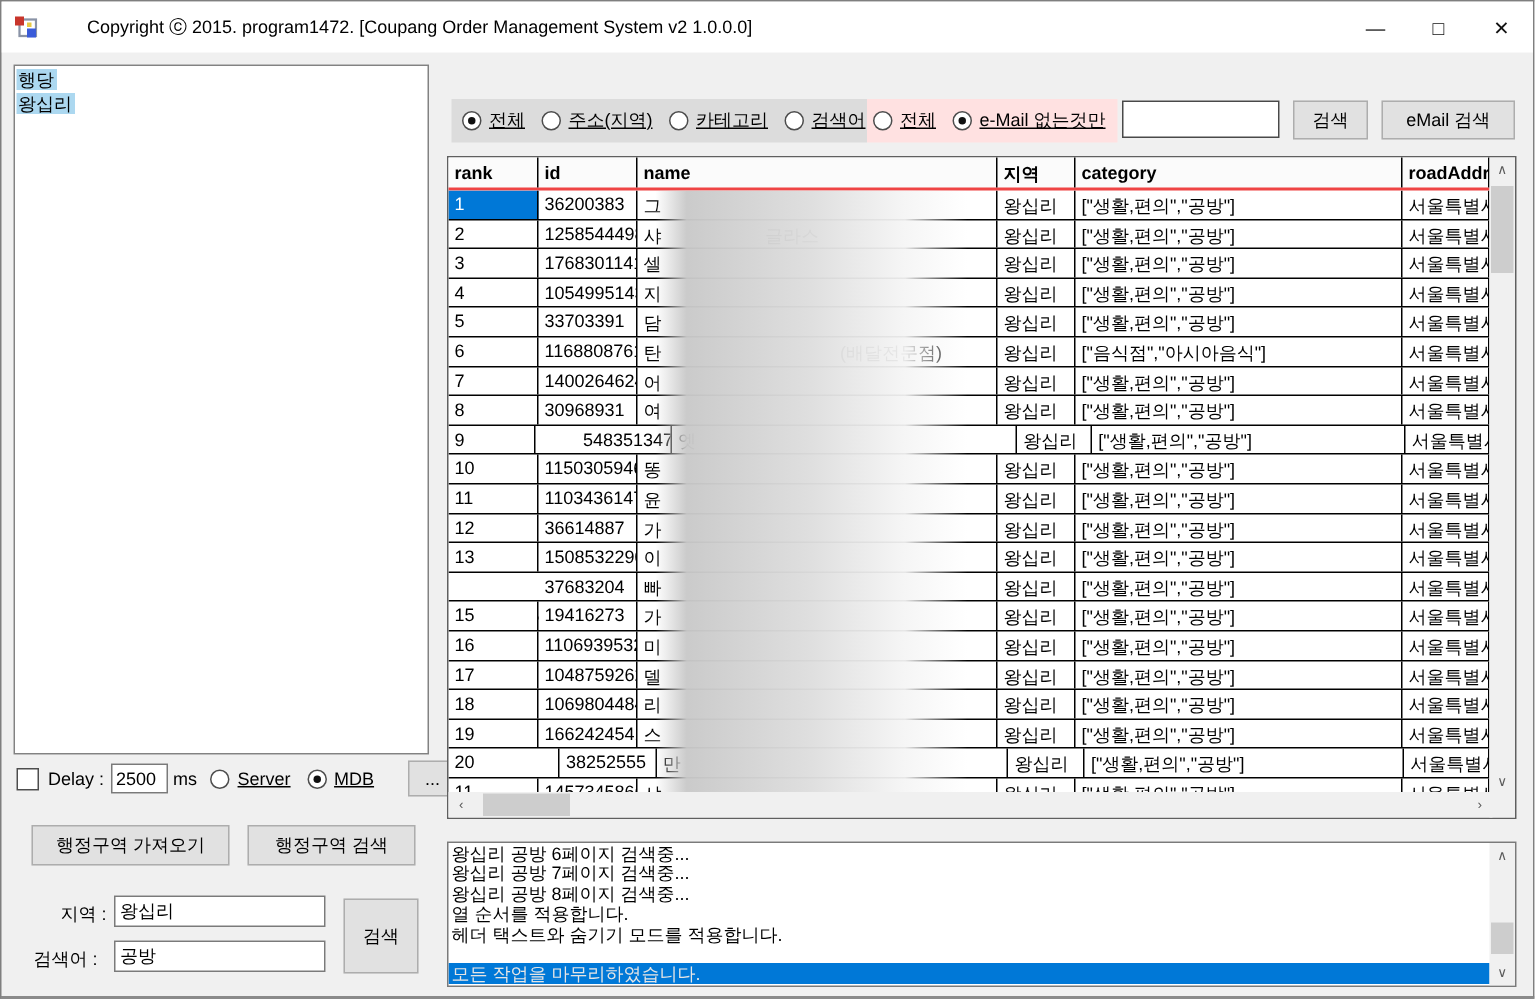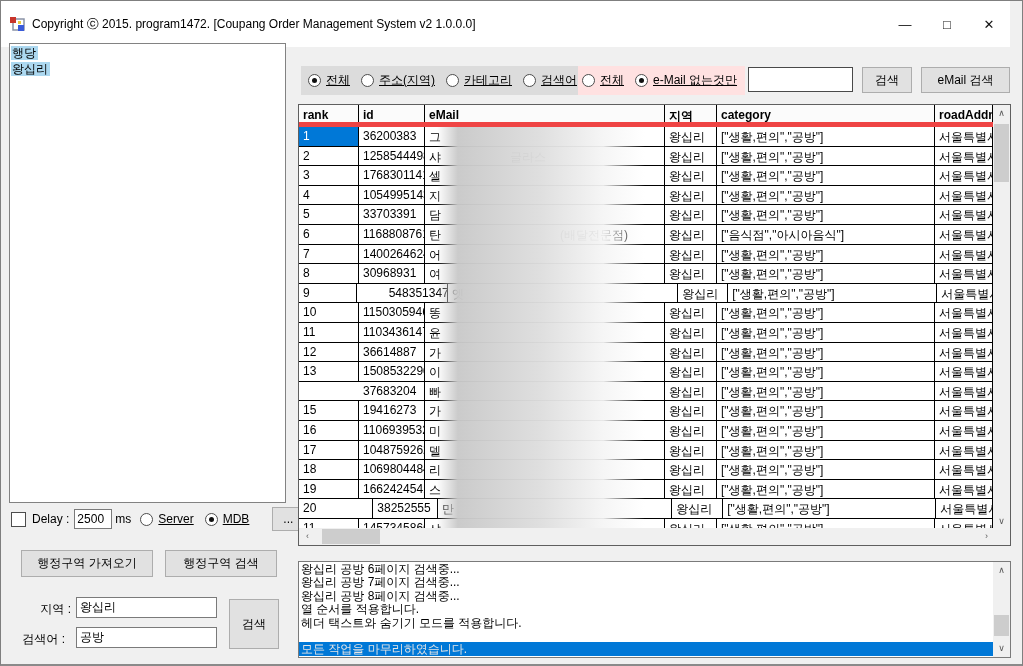--- a/index.html
+++ b/index.html
@@ -1,21 +1,21 @@
 <!DOCTYPE html>
 <html><head>
 <meta charset="utf-8">
 <style>
   html,body{margin:0;padding:0;background:#cfcfcf;}
   .window{position:relative;width:1023px;height:666px;background:#f0f0f0;
     border:1px solid #7f7f7f;border-bottom:2px solid #8a8a8a;box-sizing:border-box;
     font-family:"Liberation Sans",sans-serif;font-size:12px;color:#000;overflow:hidden;}
   
-  .titlebar{position:absolute;top:0;left:0;right:12px;height:46px;background:#ffffff;
-    display:flex;align-items:center;}
+  .titlebar{position:absolute;top:0;left:0;right:0;height:34px;background:#ffffff;
+    display:flex;align-items:center;gap:26px;}
   .app-icon{margin-left:8px;width:16px;height:16px;flex:0 0 16px;}
   .title-text{margin-left:7px;font-size:12px;white-space:nowrap;}
   .win-controls{margin-left:auto;display:flex;height:100%;}
   .win-btn{width:42px;height:100%;display:flex;align-items:center;justify-content:center;
     font-size:13px;color:#111;}
   
   .listbox{position:absolute;left:8px;top:42px;width:277px;height:460px;background:#fff;
     border:1px solid #828282;box-sizing:border-box;padding:1px 1px;overflow:hidden;}
   .lb-item{height:16px;line-height:16px;white-space:nowrap;}
   .lb-item > span{background:#acd8f0;padding:0 2px 0 1px;}
@@ -47,21 +47,21 @@
   .filter-seg{position:absolute;top:65px;height:29px;display:flex;align-items:center;box-sizing:border-box;}
   #seg-scope{left:300px;width:277px;background:#dcdcdc;padding-left:7px;}
   #seg-email{left:577px;width:167px;background:#ffe1e1;padding-left:4px;}
   .email-input{position:absolute;left:747px;top:66px;width:105px;height:25px;border:1px solid #494949;
     background:#fff;font-size:12px;box-sizing:border-box;padding:0 3px;font-family:"Liberation Sans",sans-serif;}
   .btn-search{left:861px;top:66px;width:50px;height:26px;}
   .btn-email-search{left:920px;top:66px;width:89px;height:26px;}
   
   .grid{position:absolute;left:297px;top:103px;width:713px;height:442px;background:#fff;
     border:1px solid #5f5f5f;box-sizing:border-box;}
-  .g-header{display:flex;width:694px;height:22px;background:#fbfbfb;border-bottom:5px solid #ef4444;
+  .g-header{display:flex;width:694px;height:22px;background:#fbfbfb;border-bottom:2px solid #ef4444;
     box-sizing:border-box;}
   .g-hcell{border-right:1px solid #000;font-weight:bold;padding:3px 0 0 4px;box-sizing:border-box;
     overflow:hidden;white-space:nowrap;}
   .g-body{position:relative;width:694px;height:403px;overflow:hidden;}
   .g-row{display:flex;height:19.6px;border-bottom:1px solid #000;box-sizing:border-box;}
   .g-cell{border-right:1px solid #000;padding:2px 0 0 4px;box-sizing:border-box;overflow:hidden;
     white-space:nowrap;position:relative;}
   .g-cell.sel{background:#0078d7;color:#fff;}
   .suffix{position:absolute;top:2px;}
   .blur-blob{position:absolute;left:138px;top:0;width:208px;height:403px;z-index:3;
@@ -170,21 +170,21 @@
       </span>
     </div>
   <input class="email-input" value="" style="">
   <div class="btn btn-search">검색</div>
   <div class="btn btn-email-search">eMail 검색</div>
 
   <div class="grid">
     <div class="g-header" id="grid-header">
         <div class="g-hcell" style="width: 60px;">rank</div>
         <div class="g-hcell" style="width: 66px;">id</div>
-        <div class="g-hcell" style="width: 240px;">eMail</div>
+        <div class="g-hcell" style="width: 240px;">name</div>
         <div class="g-hcell" style="width: 52px;">지역</div>
         <div class="g-hcell" style="width: 218px;">category</div>
         <div class="g-hcell" style="width: 58px;">roadAddress</div>
       </div>
     <div class="g-body" id="grid-body">
       <div id="grid-rows">
           <div class="g-row">
             <div class="g-cell sel" style="width: 60px;">1</div>
             <div class="g-cell" style="width: 66px;">36200383</div>
             <div class="g-cell" style="width: 240px;">그</div>

